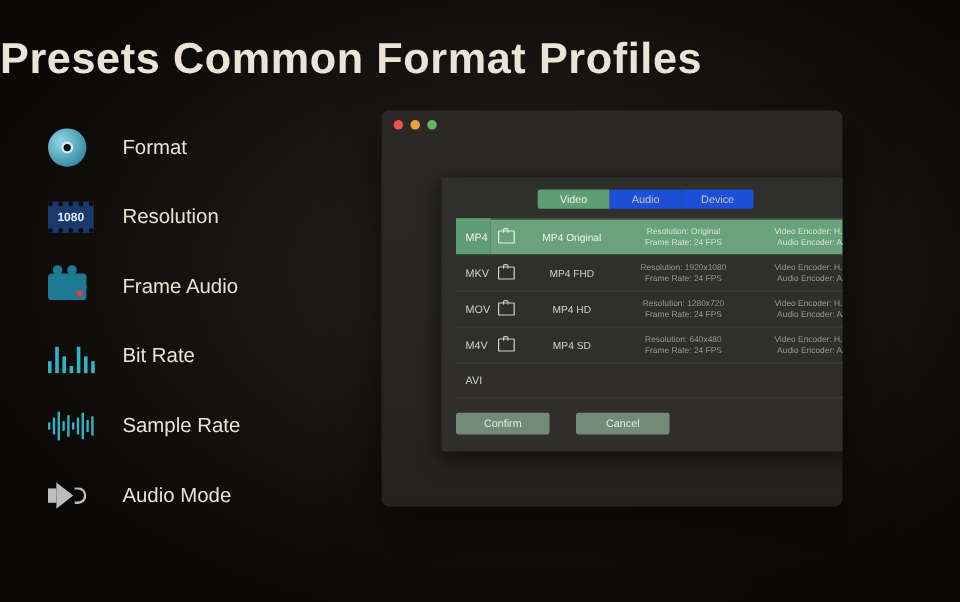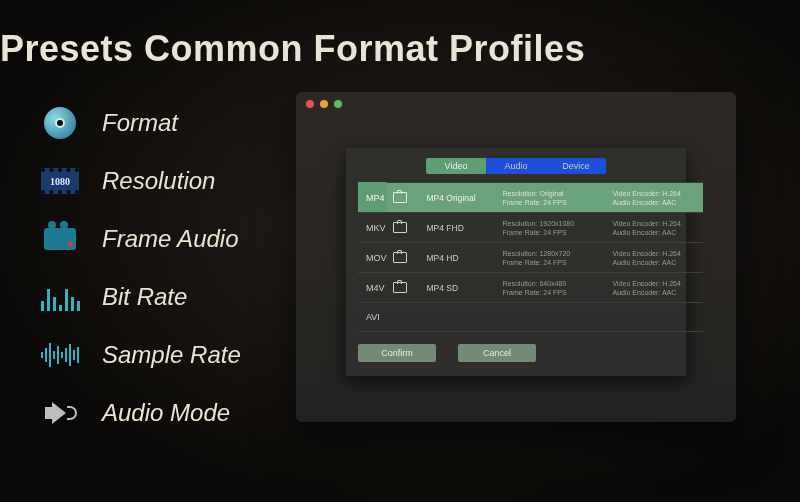--- a/index.html
+++ b/index.html
@@ -27,30 +27,27 @@
   .feature-item {
     display: flex;
     align-items: center;
     height: 58px;
   }
   .feature-icon {
     width: 40px;
     height: 40px;
     display: flex;
     align-items: center;
-    justify-content: center;
     margin-right: 22px;
     flex: 0 0 40px;
-    font-family: Liberation Serif, serif;
   }
   .feature-label {
-    font-size: 24px;
+    font-size: 17px;
     font-weight: 400;
     color: #eae3d4;
-    font-style: italic;
   }
 
   
   .disc {
     width: 32px; height: 32px; border-radius: 50%;
     background: radial-gradient(circle at 35% 35%, #8fd9e8, #1f6e8c);
     position: relative;
   }
   .disc::after {
     content: ""; position: absolute; top: 50%; left: 50%;
@@ -113,22 +110,22 @@
   .wave span:nth-child(5){height:18px}
   .wave span:nth-child(6){height:6px}
   .wave span:nth-child(7){height:14px}
   .wave span:nth-child(8){height:22px}
   .wave span:nth-child(9){height:10px}
   .wave span:nth-child(10){height:16px}
 
   
   .app-window {
     position: relative;
-    width: 440px; height: 330px;
-    margin-left: 6px;
+    width: 384px; height: 330px;
+    margin-left: 28px;
     margin-top: 4px;
     background: linear-gradient(#2b2825, #242220);
     border-radius: 6px;
     box-shadow: 0 20px 40px rgba(0,0,0,0.6);
     overflow: hidden;
   }
   .traffic {
     position: absolute; top: 8px; left: 10px; display: flex; gap: 6px;
   }
   .traffic span { width: 8px; height: 8px; border-radius: 50%; display:block; }
@@ -144,21 +141,21 @@
     border-radius: 3px;
     padding: 10px 12px 14px;
     box-shadow: 0 6px 18px rgba(0,0,0,0.6);
   }
   .tabbar { width: 180px; margin: 0 auto 8px; display: flex; font-size: 9px; text-align:center; }
   .tabbar div { flex:1; padding: 3px 0; color:#c8c8c8; background:#1d4ed8; }
   .tabbar div:first-child{ border-radius:2px 0 0 2px }
   .tabbar div:last-child{ border-radius:0 2px 2px 0 }
   .tabbar .on { background:#5f9d74; color:#e8f0e8; }
 
-  .grid { display:flex; }
+  .grid { display:flex;text-align:center; }
   .fmtcol { width: 50px; }
   .fmtcol div {
     font-size: 9px; color:#cfcfca; height:30px; display:flex; align-items:center; padding-left:8px;
     border-top: 1px solid #3d3d3a;
   }
   .fmtcol div.on { background:#5f9d74; color:#eef3ee; border-top-color:#5f9d74; }
   .fmtcol div:last-child{ border-bottom:1px solid #3d3d3a; }
 
   .rows { flex:1; }
   .row { height:30px; display:flex; align-items:center; border-top:1px solid #3d3d3a; gap:20px; padding-left:6px; }

